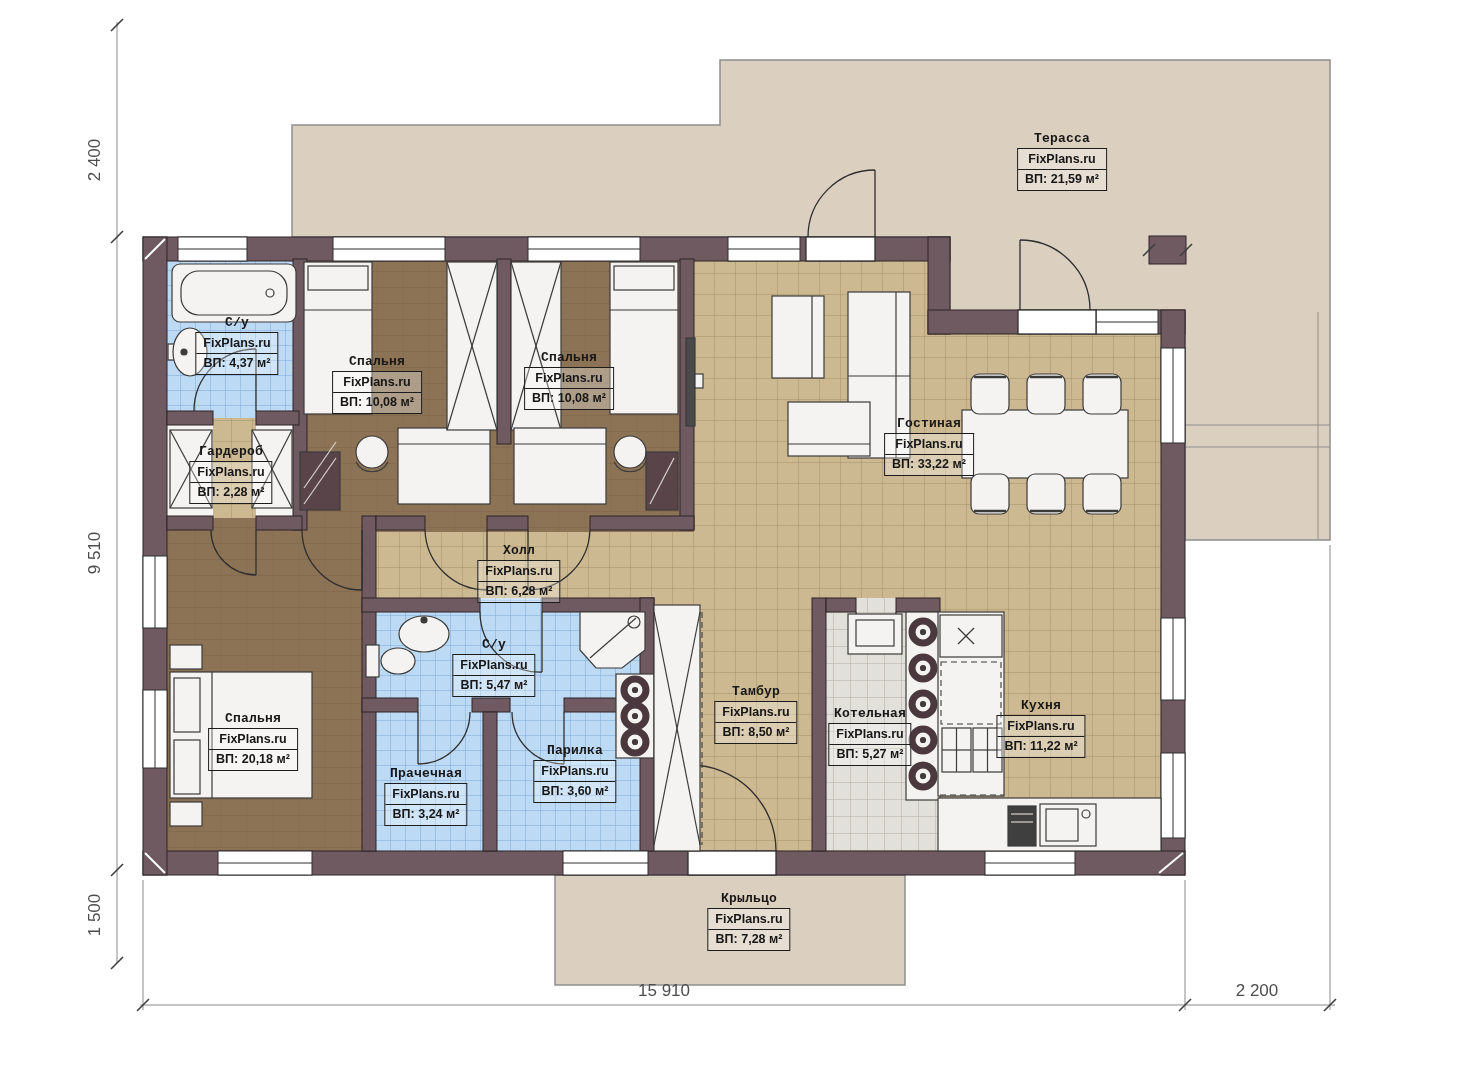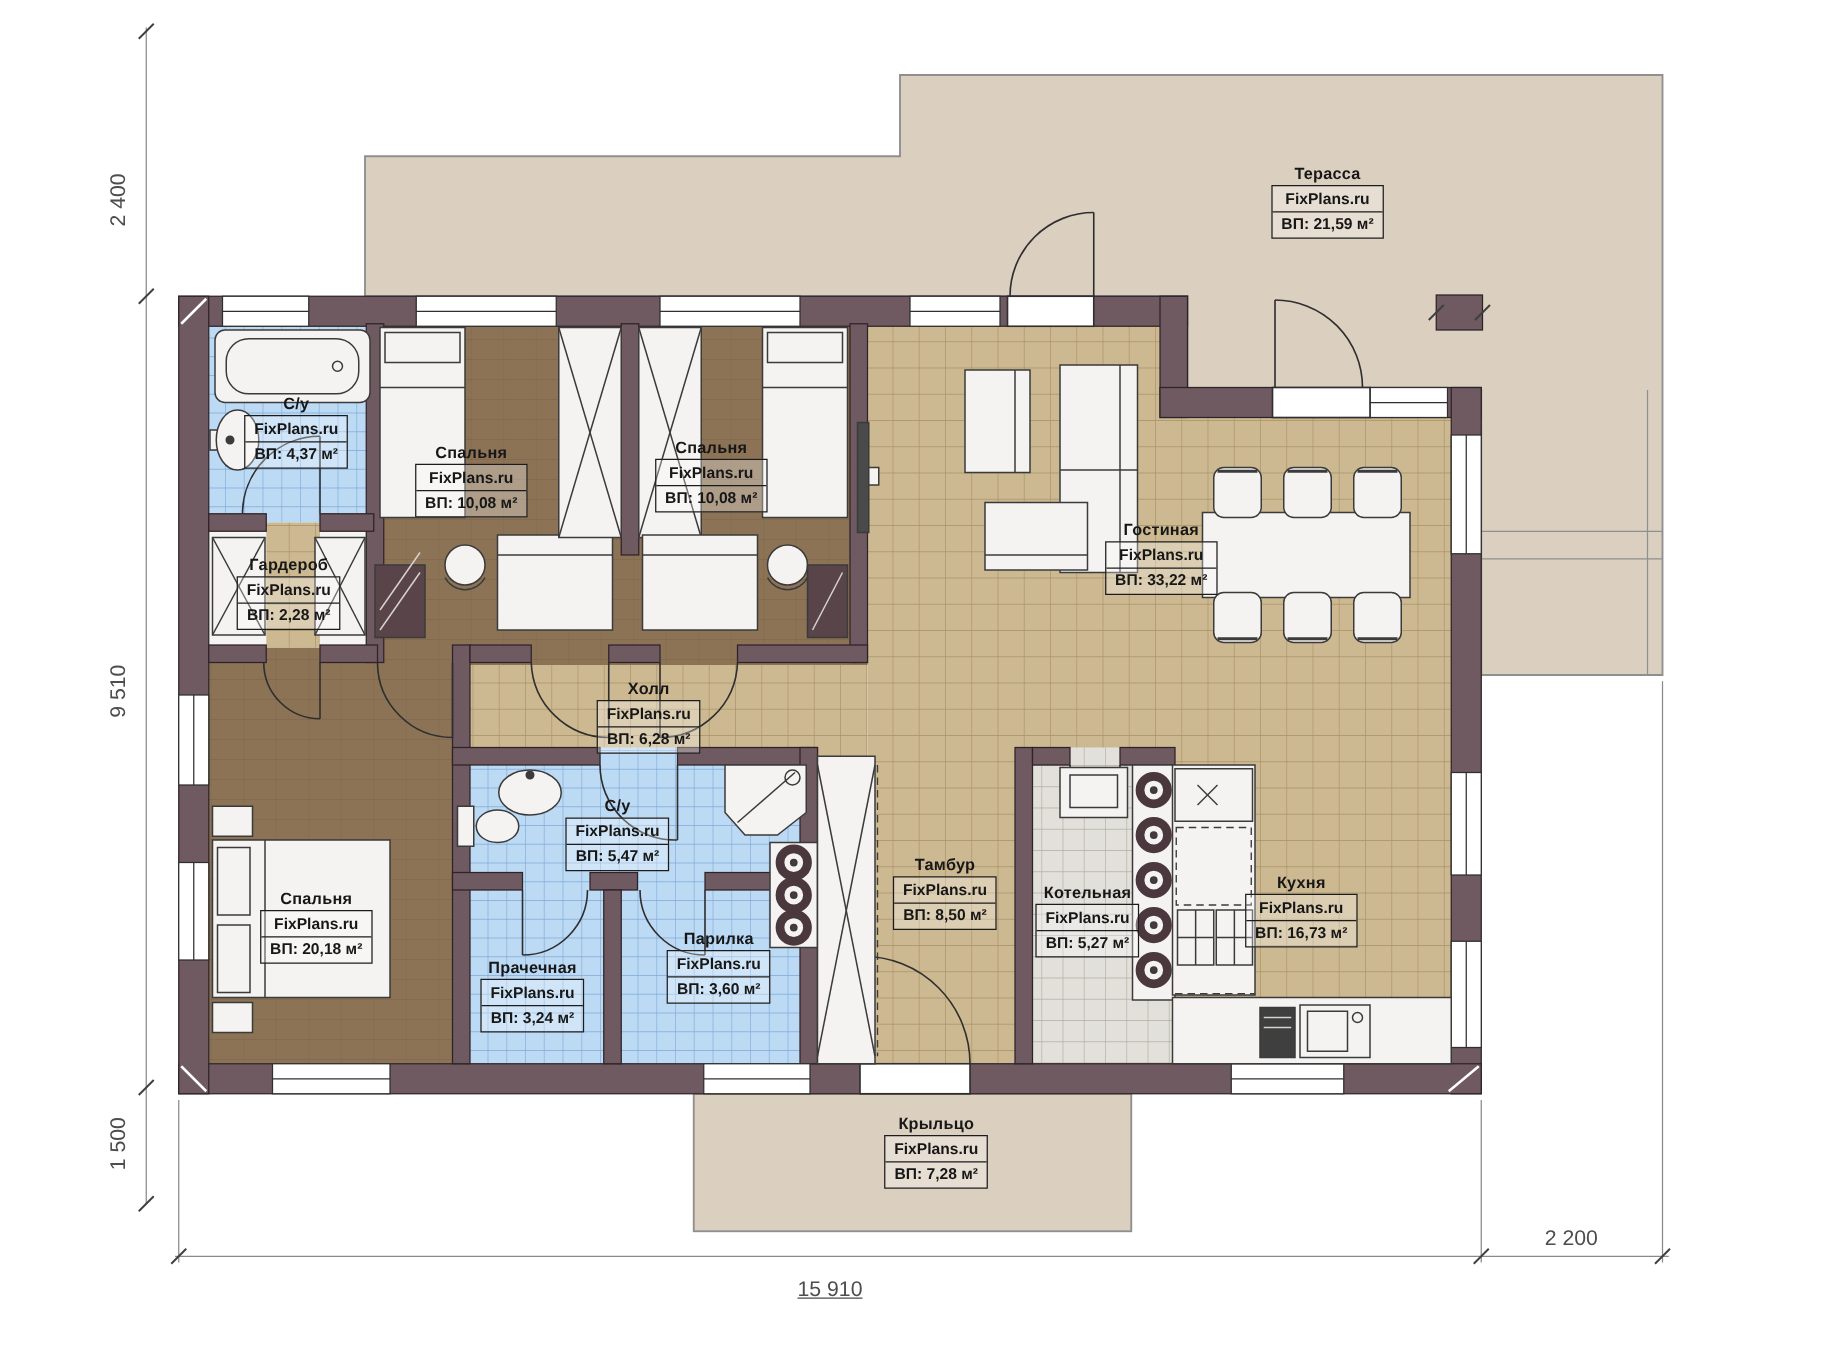--- a/index.html
+++ b/index.html
@@ -1,20 +1,20 @@
 <!DOCTYPE html>
 <html><head>
 <meta charset="utf-8">
 <style>
   html,body{margin:0;padding:0;background:#ffffff;}
   .canvas{position:relative;width:1473px;height:1080px;background:#ffffff;overflow:hidden;
           font-family:"Liberation Sans","DejaVu Sans",sans-serif;}
   .plan-svg{position:absolute;left:0;top:0;}
   .room-label{position:absolute;transform:translateX(-50%);text-align:center;color:#171717;z-index:5;}
-  .rl-name{font-size:13px;font-weight:bold;margin-bottom:2px;white-space:nowrap;letter-spacing:.2px;}
+  .rl-name{font-size:13px;font-weight:bold;margin-bottom:2px;white-space:nowrap;letter-spacing:.2px;font-family:Liberation Mono, monospace;}
   .rl-box{display:inline-block;border:1.5px solid #1c1c1c;background:rgba(255,255,255,.30);}
   .rl-row{font-size:12.5px;font-weight:bold;padding:1.5px 7px;white-space:nowrap;line-height:1.35;}
   .rl-brand{border-bottom:1.5px solid #1c1c1c;}
   .dim{position:absolute;font-size:17px;color:#4d4d4d;white-space:nowrap;z-index:4;}
   .dim-v{transform:translate(-50%,-50%) rotate(-90deg);}
   .dim-h{transform:translate(-50%,-100%);}
 </style>
 </head>
 <body>
 
@@ -503,21 +503,21 @@
   <div class="rl-name">Котельная</div>
   <div class="rl-box">
     <div class="rl-row rl-brand">FixPlans.ru</div>
     <div class="rl-row">ВП: 5,27 м²</div>
   </div>
 </div>
 <div class="room-label" style="left:1041px;top:666px;margin-top:32px;">
   <div class="rl-name">Кухня</div>
   <div class="rl-box">
     <div class="rl-row rl-brand">FixPlans.ru</div>
-    <div class="rl-row">ВП: 16,73 м²</div>
+    <div class="rl-row">ВП: 11,22 м²</div>
   </div>
 </div>
 <div class="room-label" style="left:253px;top:711px;">
   <div class="rl-name">Спальня</div>
   <div class="rl-box">
     <div class="rl-row rl-brand">FixPlans.ru</div>
     <div class="rl-row">ВП: 20,18 м²</div>
   </div>
 </div>
 <div class="room-label" style="left:426px;top:746px;margin-top:20px;">
@@ -538,16 +538,16 @@
   <div class="rl-name">Крыльцо</div>
   <div class="rl-box">
     <div class="rl-row rl-brand">FixPlans.ru</div>
     <div class="rl-row">ВП: 7,28 м²</div>
   </div>
 </div>
 
 <div class="dim dim-v" style="left:95px;top:160px;">2 400</div>
 <div class="dim dim-v" style="left:95px;top:553px;">9 510</div>
 <div class="dim dim-v" style="left:95px;top:915px;">1 500</div>
-<div class="dim dim-h" style="left:664px;top:1042px;text-decoration:underline;">15 910</div>
+<div class="dim dim-h" style="left:664px;top:1001px;">15 910</div>
 <div class="dim dim-h" style="left:1257px;top:1001px;">2 200</div>
 
 </div>
 
 </body></html>

